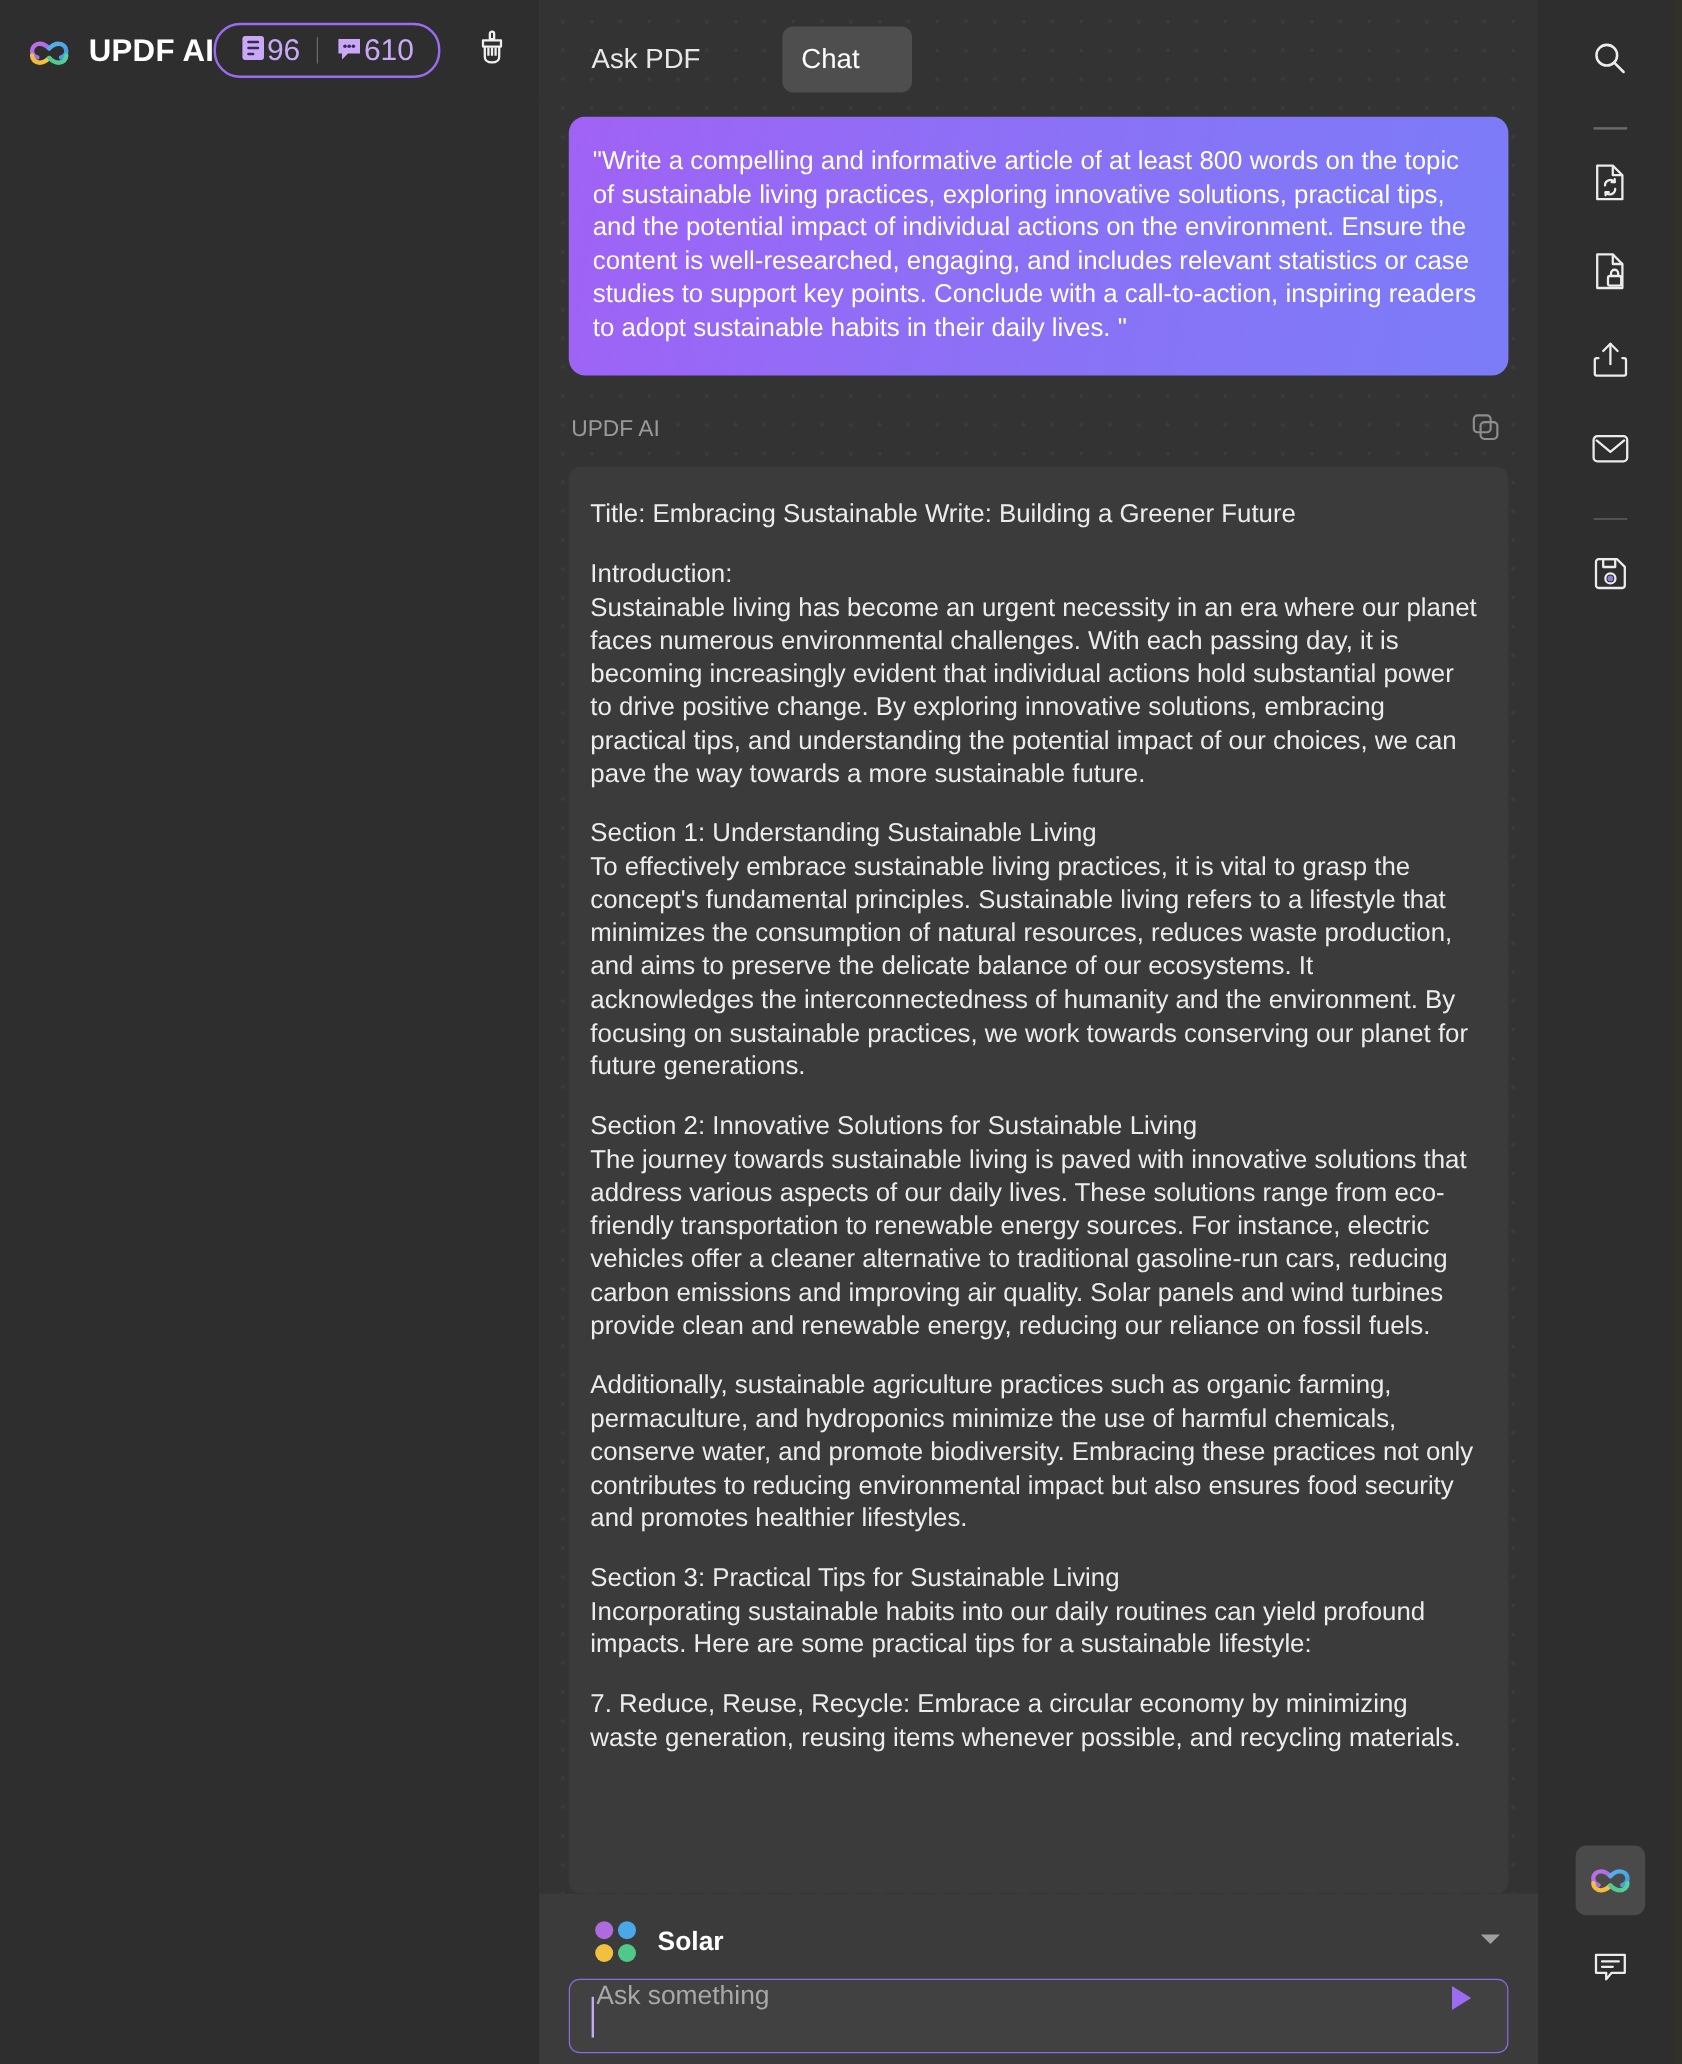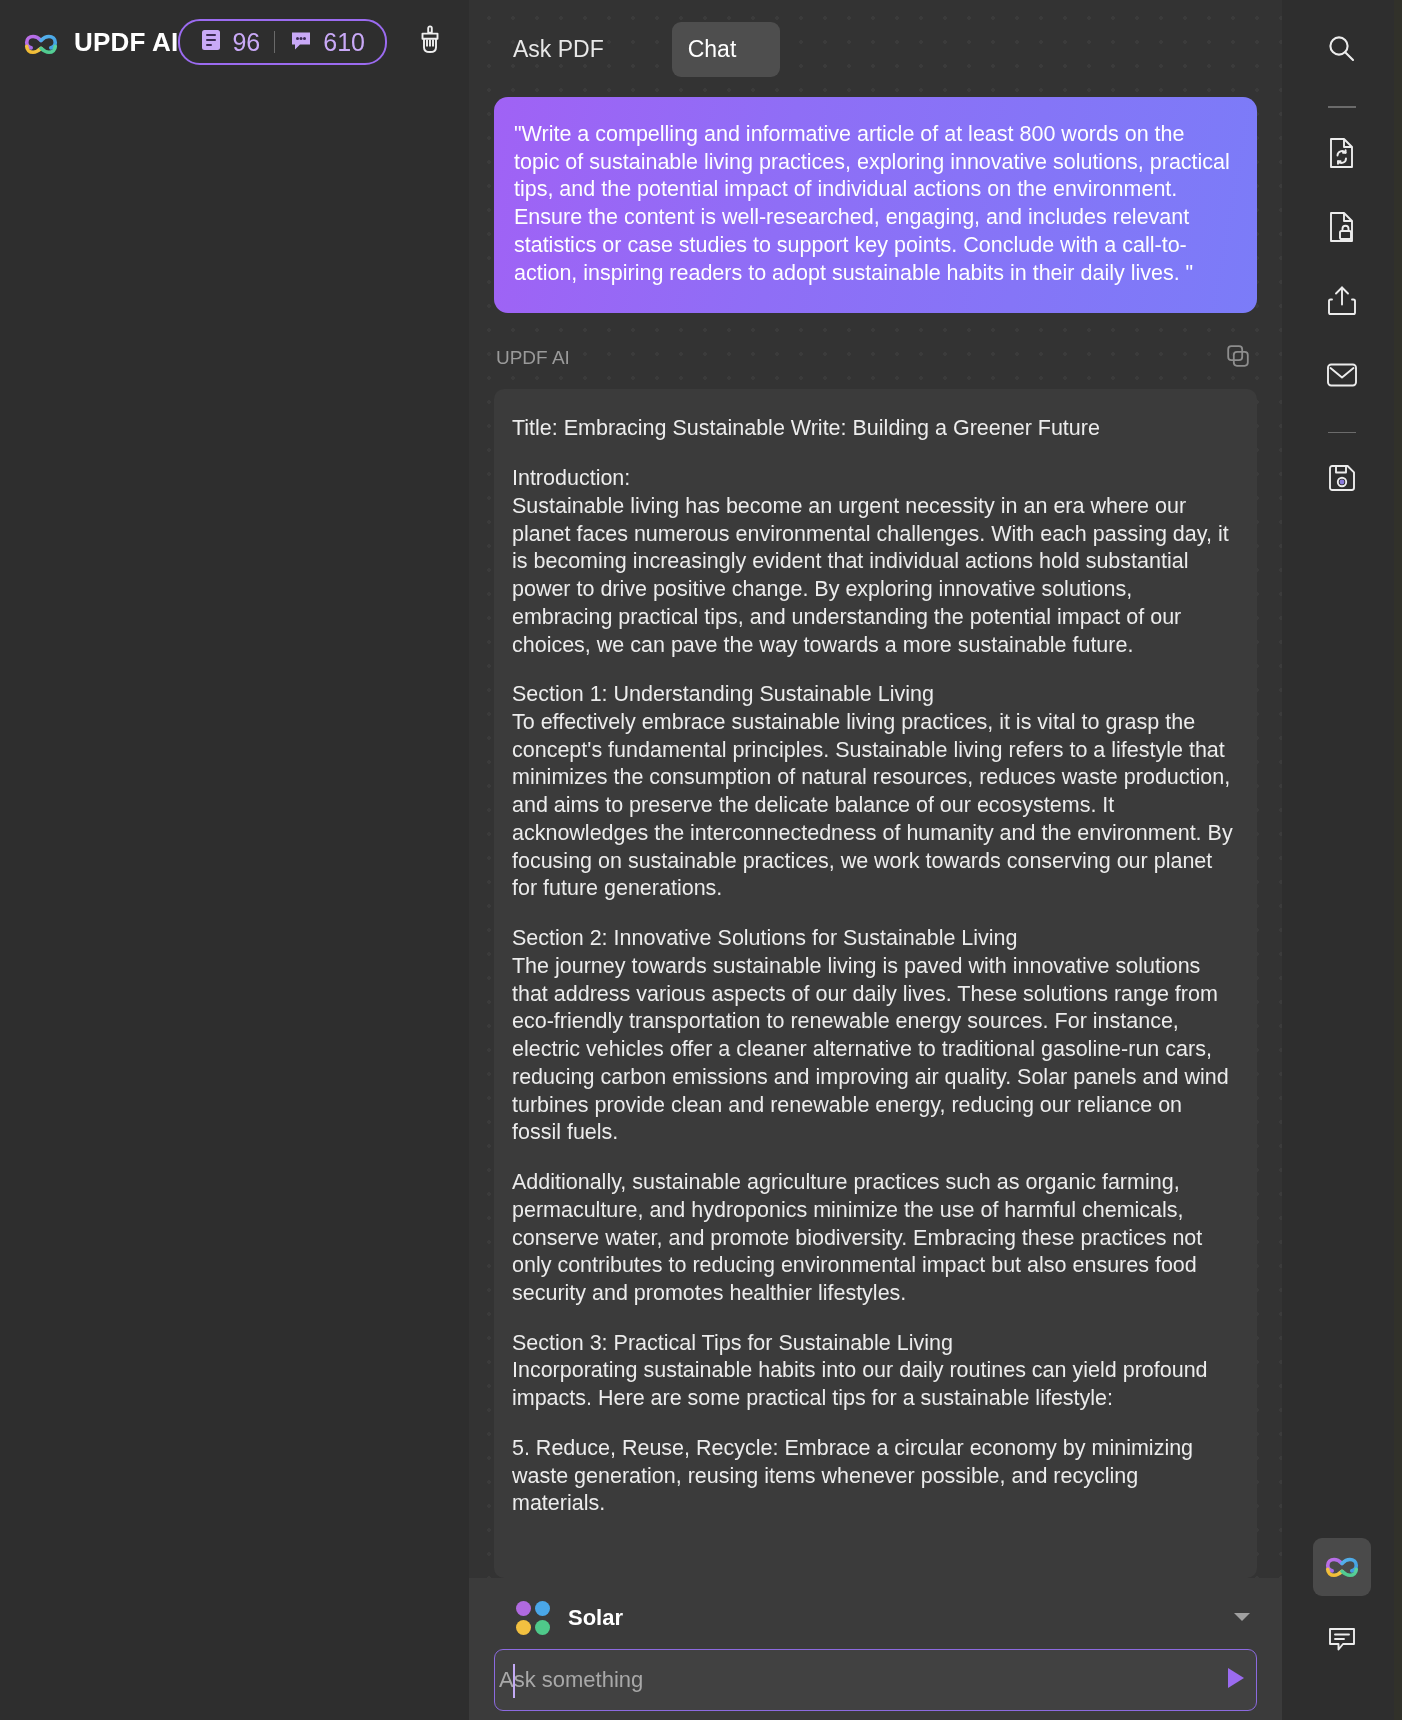--- a/index.html
+++ b/index.html
@@ -62,21 +62,20 @@
     align-items: center;
     border: 2px solid #9b6bf0;
     border-radius: 22px;
     height: 46px;
     padding: 0 20px;
     gap: 14px;
   }
   .count-item {
     display: flex;
     align-items: center;
-    gap: 10px;
     text-align: center;
   }
   .count-num {
     color: #c9a9f7;
     font-size: 25px;
     font-weight: 500;
     line-height: 1;
   }
   .count-sep {
     width: 1px;
@@ -213,22 +212,22 @@
   .input-row {
     padding: 0 25px 0 25px;
   }
   .input-wrap {
     position: relative;
     height: 62px;
     border: 1.6px solid #8c6ae0;
     border-radius: 9px;
     background: #414141;
     display: flex;
-    align-items: center;
-    padding: 0 4px;
+    align-items: flex-start;
+    padding: 0 22px;
   }
   .ask-input {
     flex: 1;
     background: transparent;
     border: none;
     outline: none;
     color: #ffffff;
     font-size: 22px;
     font-family: "Liberation Sans", sans-serif;
     caret-color: #b79bf2;
@@ -387,21 +386,21 @@
           <p>Title: Embracing Sustainable Write: Building a Greener Future</p>
           <p>Introduction:
 Sustainable living has become an urgent necessity in an era where our planet faces numerous environmental challenges. With each passing day, it is becoming increasingly evident that individual actions hold substantial power to drive positive change. By exploring innovative solutions, embracing practical tips, and understanding the potential impact of our choices, we can pave the way towards a more sustainable future.</p>
           <p>Section 1: Understanding Sustainable Living
 To effectively embrace sustainable living practices, it is vital to grasp the concept's fundamental principles. Sustainable living refers to a lifestyle that minimizes the consumption of natural resources, reduces waste production, and aims to preserve the delicate balance of our ecosystems. It acknowledges the interconnectedness of humanity and the environment. By focusing on sustainable practices, we work towards conserving our planet for future generations.</p>
           <p>Section 2: Innovative Solutions for Sustainable Living
 The journey towards sustainable living is paved with innovative solutions that address various aspects of our daily lives. These solutions range from eco-friendly transportation to renewable energy sources. For instance, electric vehicles offer a cleaner alternative to traditional gasoline-run cars, reducing carbon emissions and improving air quality. Solar panels and wind turbines provide clean and renewable energy, reducing our reliance on fossil fuels.</p>
           <p>Additionally, sustainable agriculture practices such as organic farming, permaculture, and hydroponics minimize the use of harmful chemicals, conserve water, and promote biodiversity. Embracing these practices not only contributes to reducing environmental impact but also ensures food security and promotes healthier lifestyles.</p>
           <p>Section 3: Practical Tips for Sustainable Living
 Incorporating sustainable habits into our daily routines can yield profound impacts. Here are some practical tips for a sustainable lifestyle:</p>
-          <p>5. Reduce, Reuse, Recycle: Embrace a circular economy by minimizing waste generation, reusing items whenever possible, and recycling materials.</p>
+          <p>7. Reduce, Reuse, Recycle: Embrace a circular economy by minimizing waste generation, reusing items whenever possible, and recycling materials.</p>
         </div>
       </div>
 
       <div class="composer">
         <div class="prompt-row">
           <span class="dots-icon">
             <span class="dot" style="background:#b06ae0"></span>
             <span class="dot" style="background:#4aa7e8"></span>
             <span class="dot" style="background:#f2c040"></span>
             <span class="dot" style="background:#4fc98a"></span>

